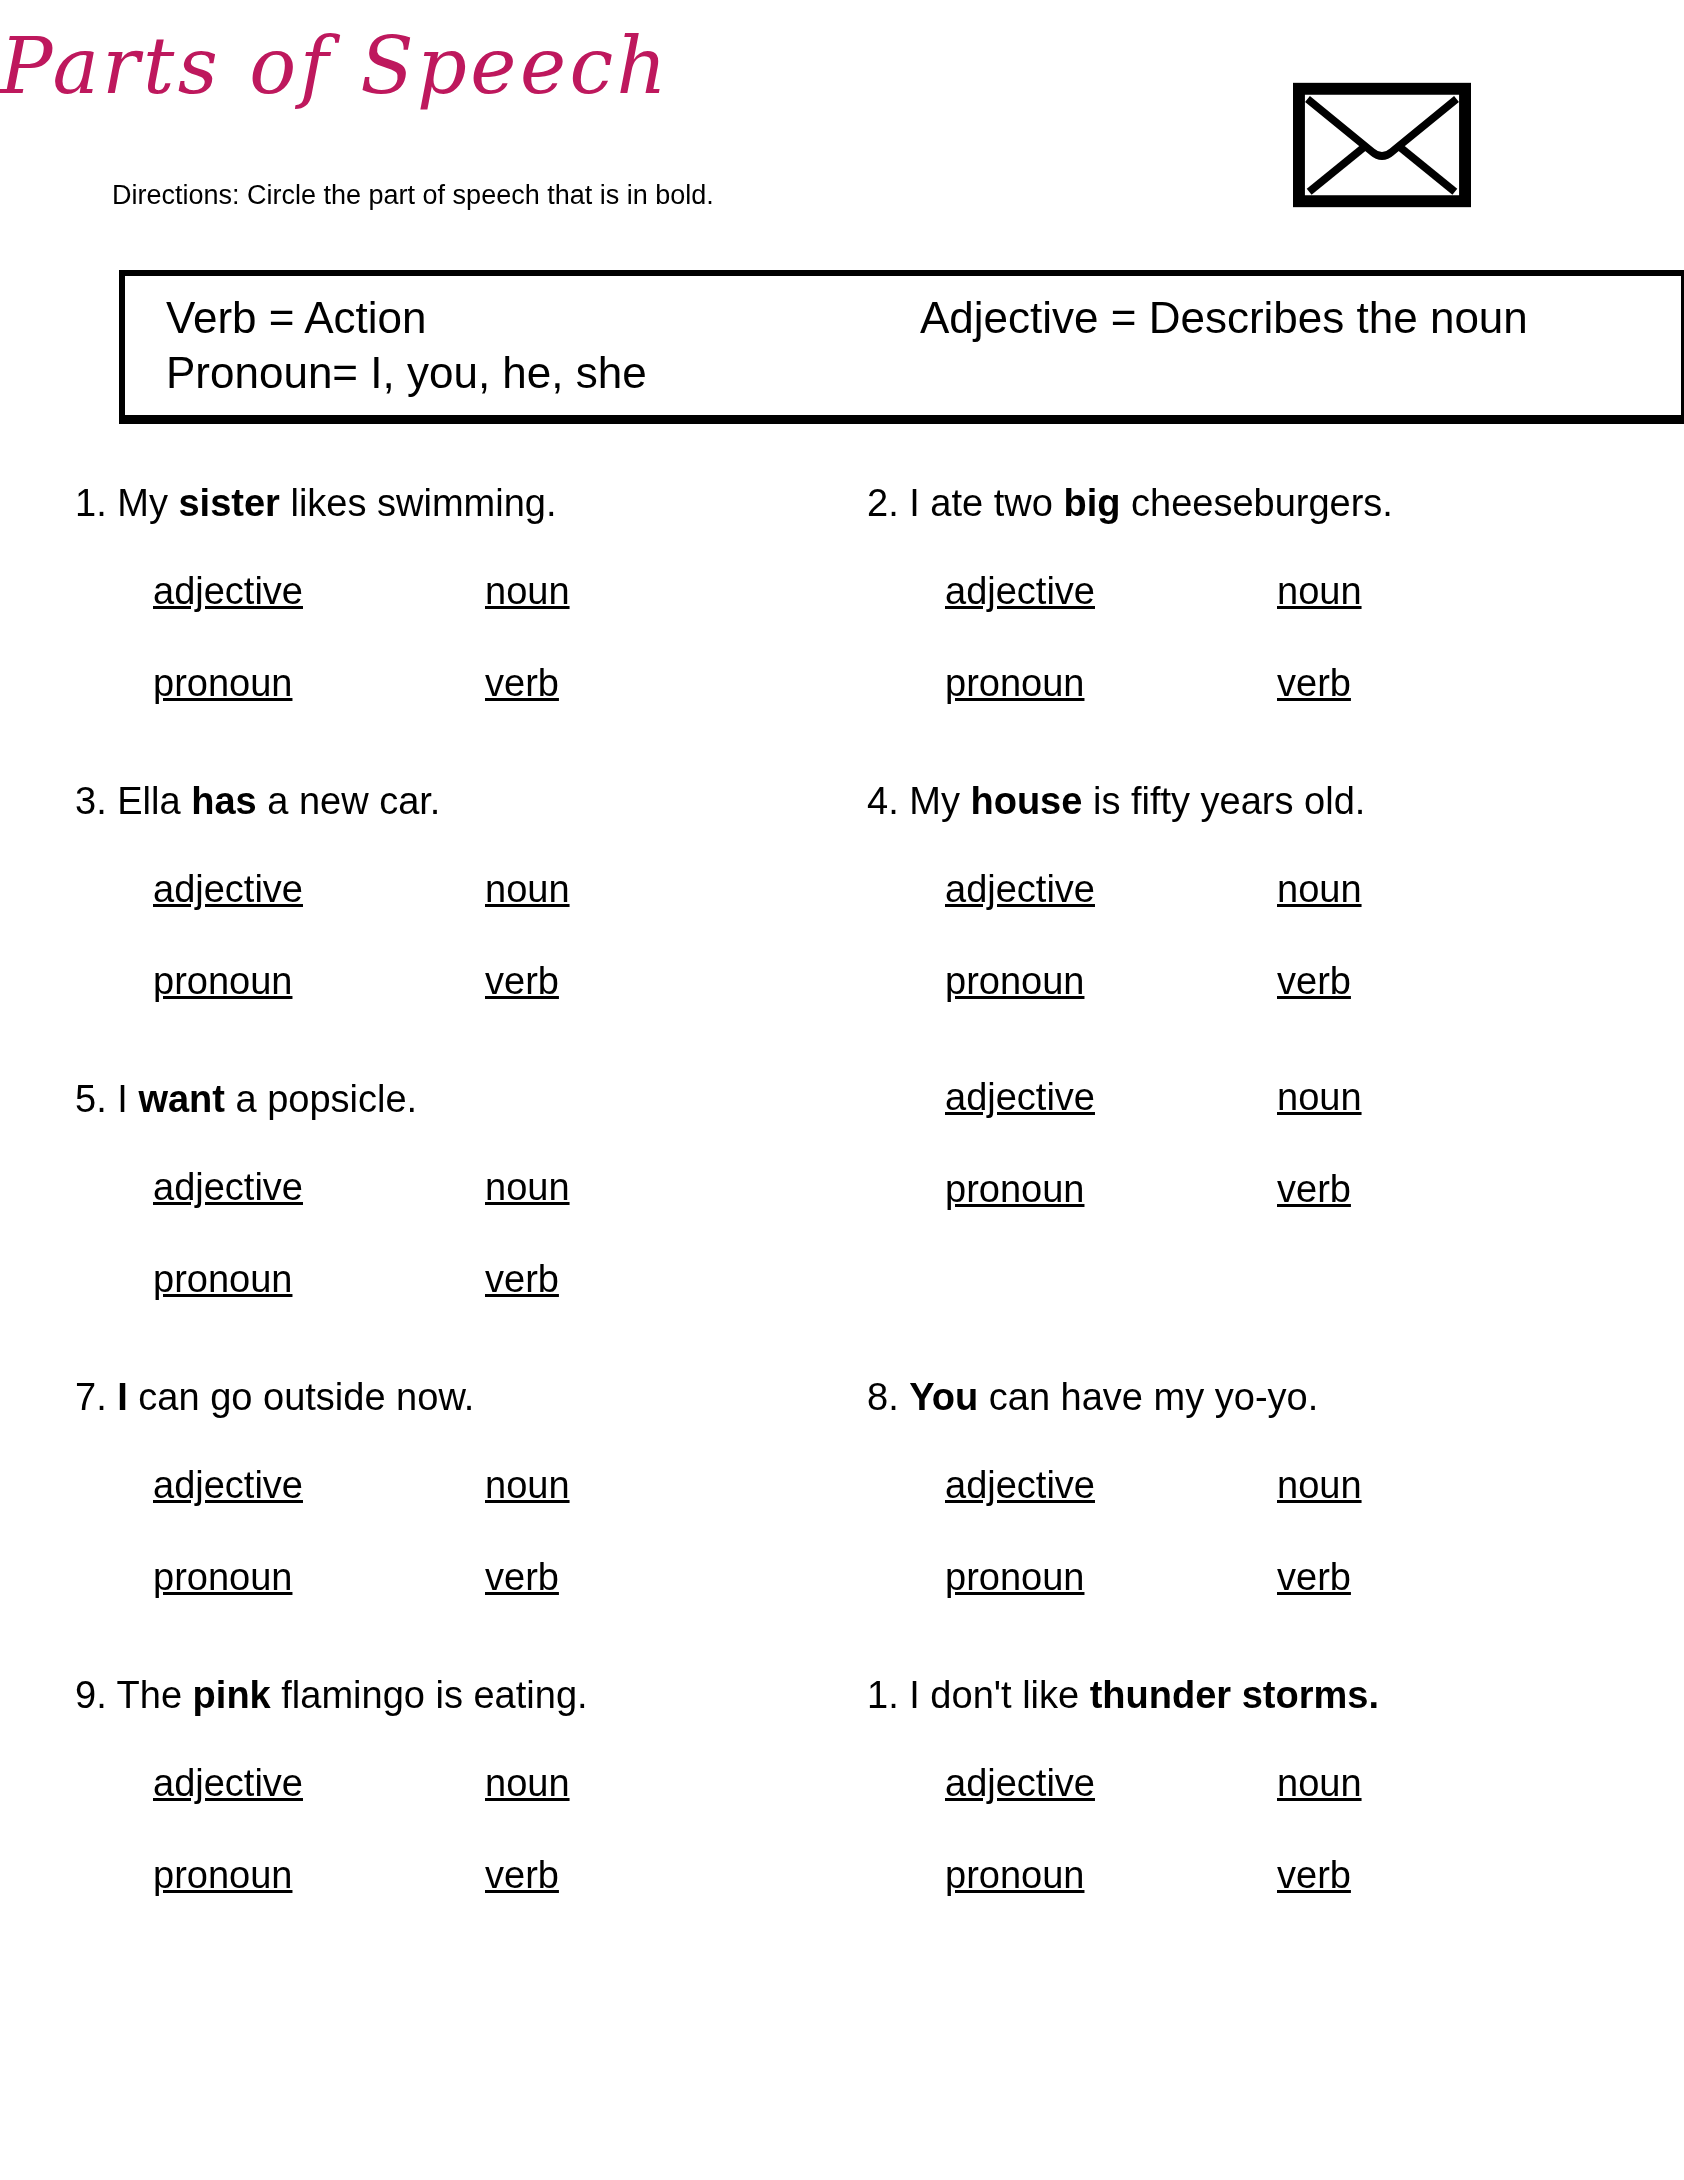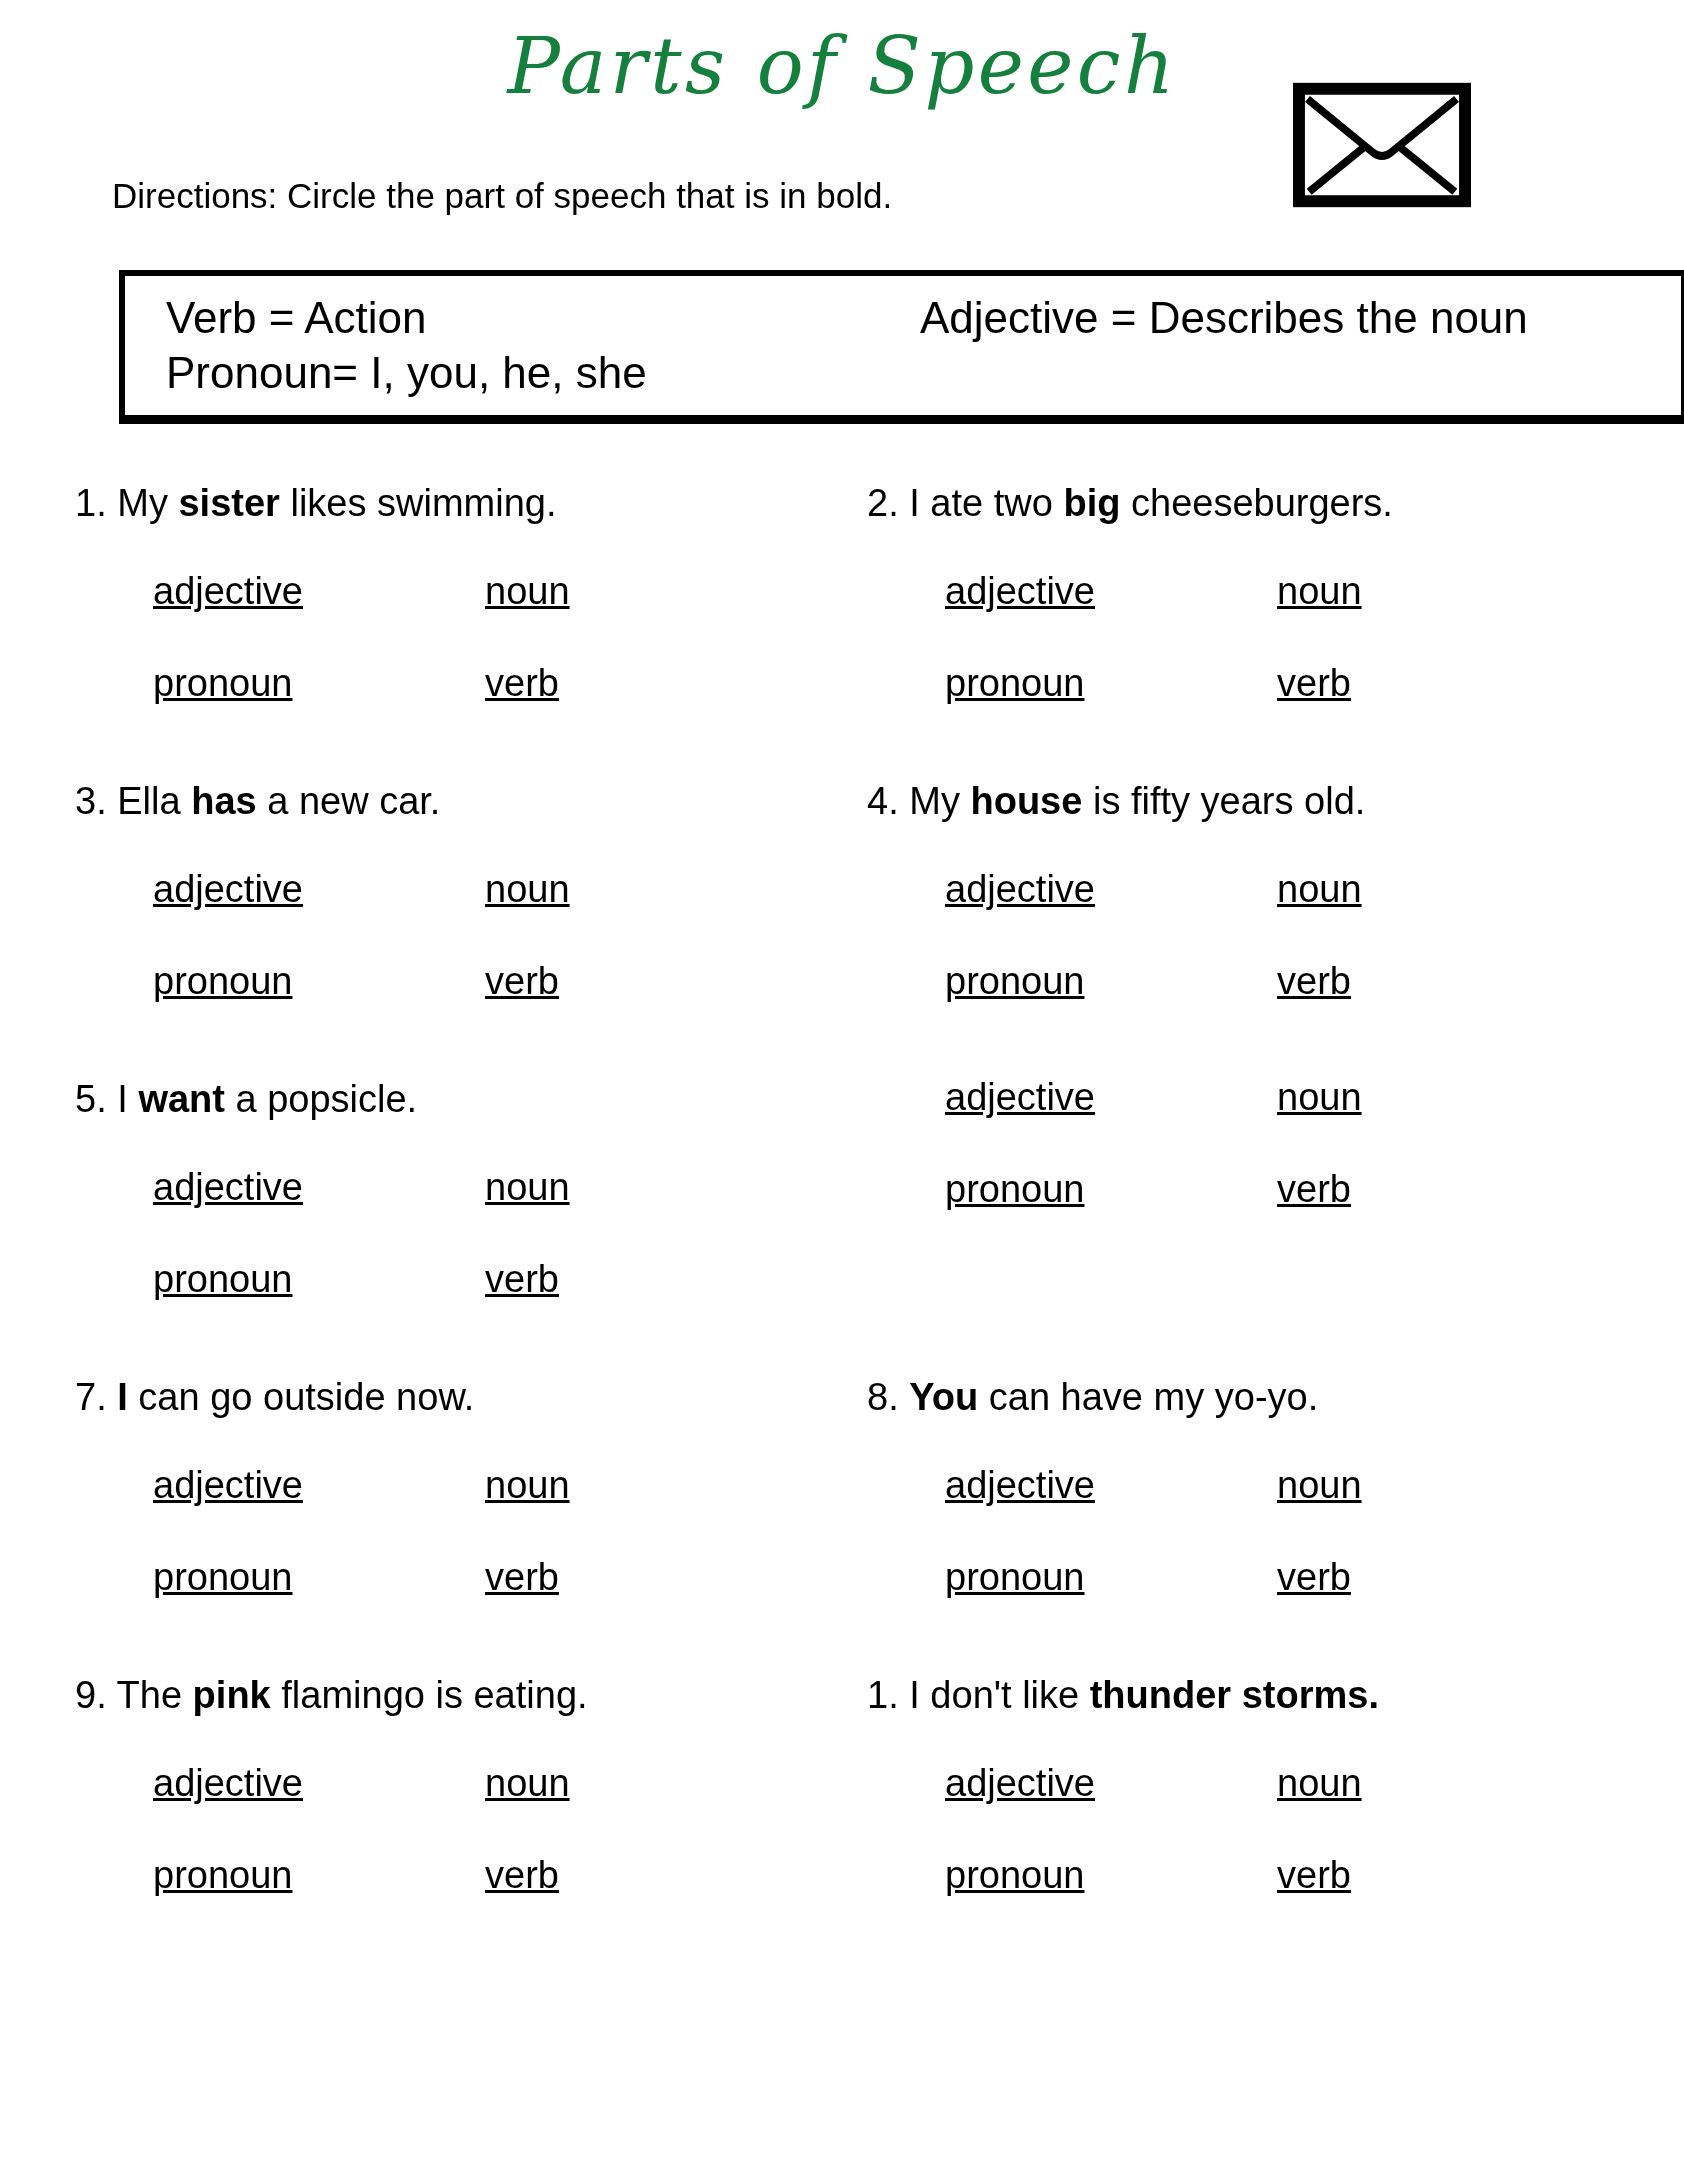--- a/index.html
+++ b/index.html
@@ -12,42 +12,41 @@
     width: 1685px;
     height: 2181px;
     font-family: "Liberation Sans", sans-serif;
     color: #000000;
     overflow: hidden;
   }
 
   
   .title {
     margin-top: 19px;
-    text-align: center;
     font-family: "DejaVu Serif", serif;
     font-style: italic;
     font-size: 78px;
     line-height: 95px;
     letter-spacing: 3.4px;
-    color: #15803d;
+    color: #be185d;
   }
 
   
   .envelope {
     position: absolute;
     left: 1293px;
     top: 82px;
     width: 178px;
     height: 126px;
   }
 
   
   .directions {
     margin: 60px 0 15px 112px;
-    font-size: 35px;
+    font-size: 27px;
     line-height: 43px;
   }
 
   
   .defbox {
     box-sizing: border-box;
     margin: 53px 0 0 119px;
     width: 1568px;
     border: 6px solid #000;
     border-bottom-width: 9.4px;

